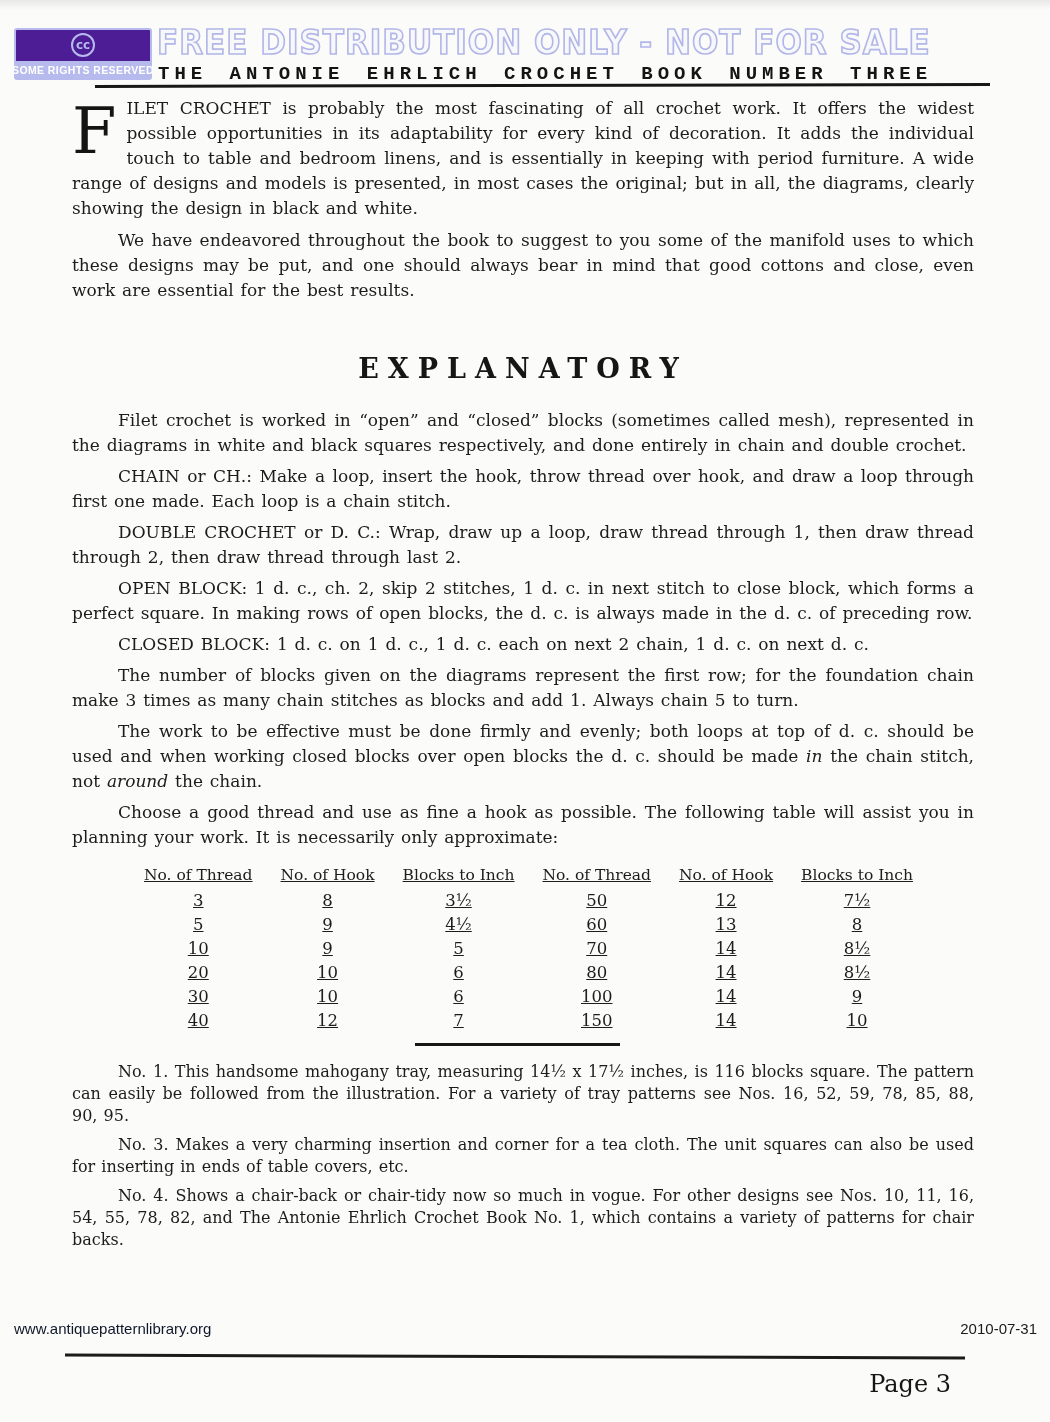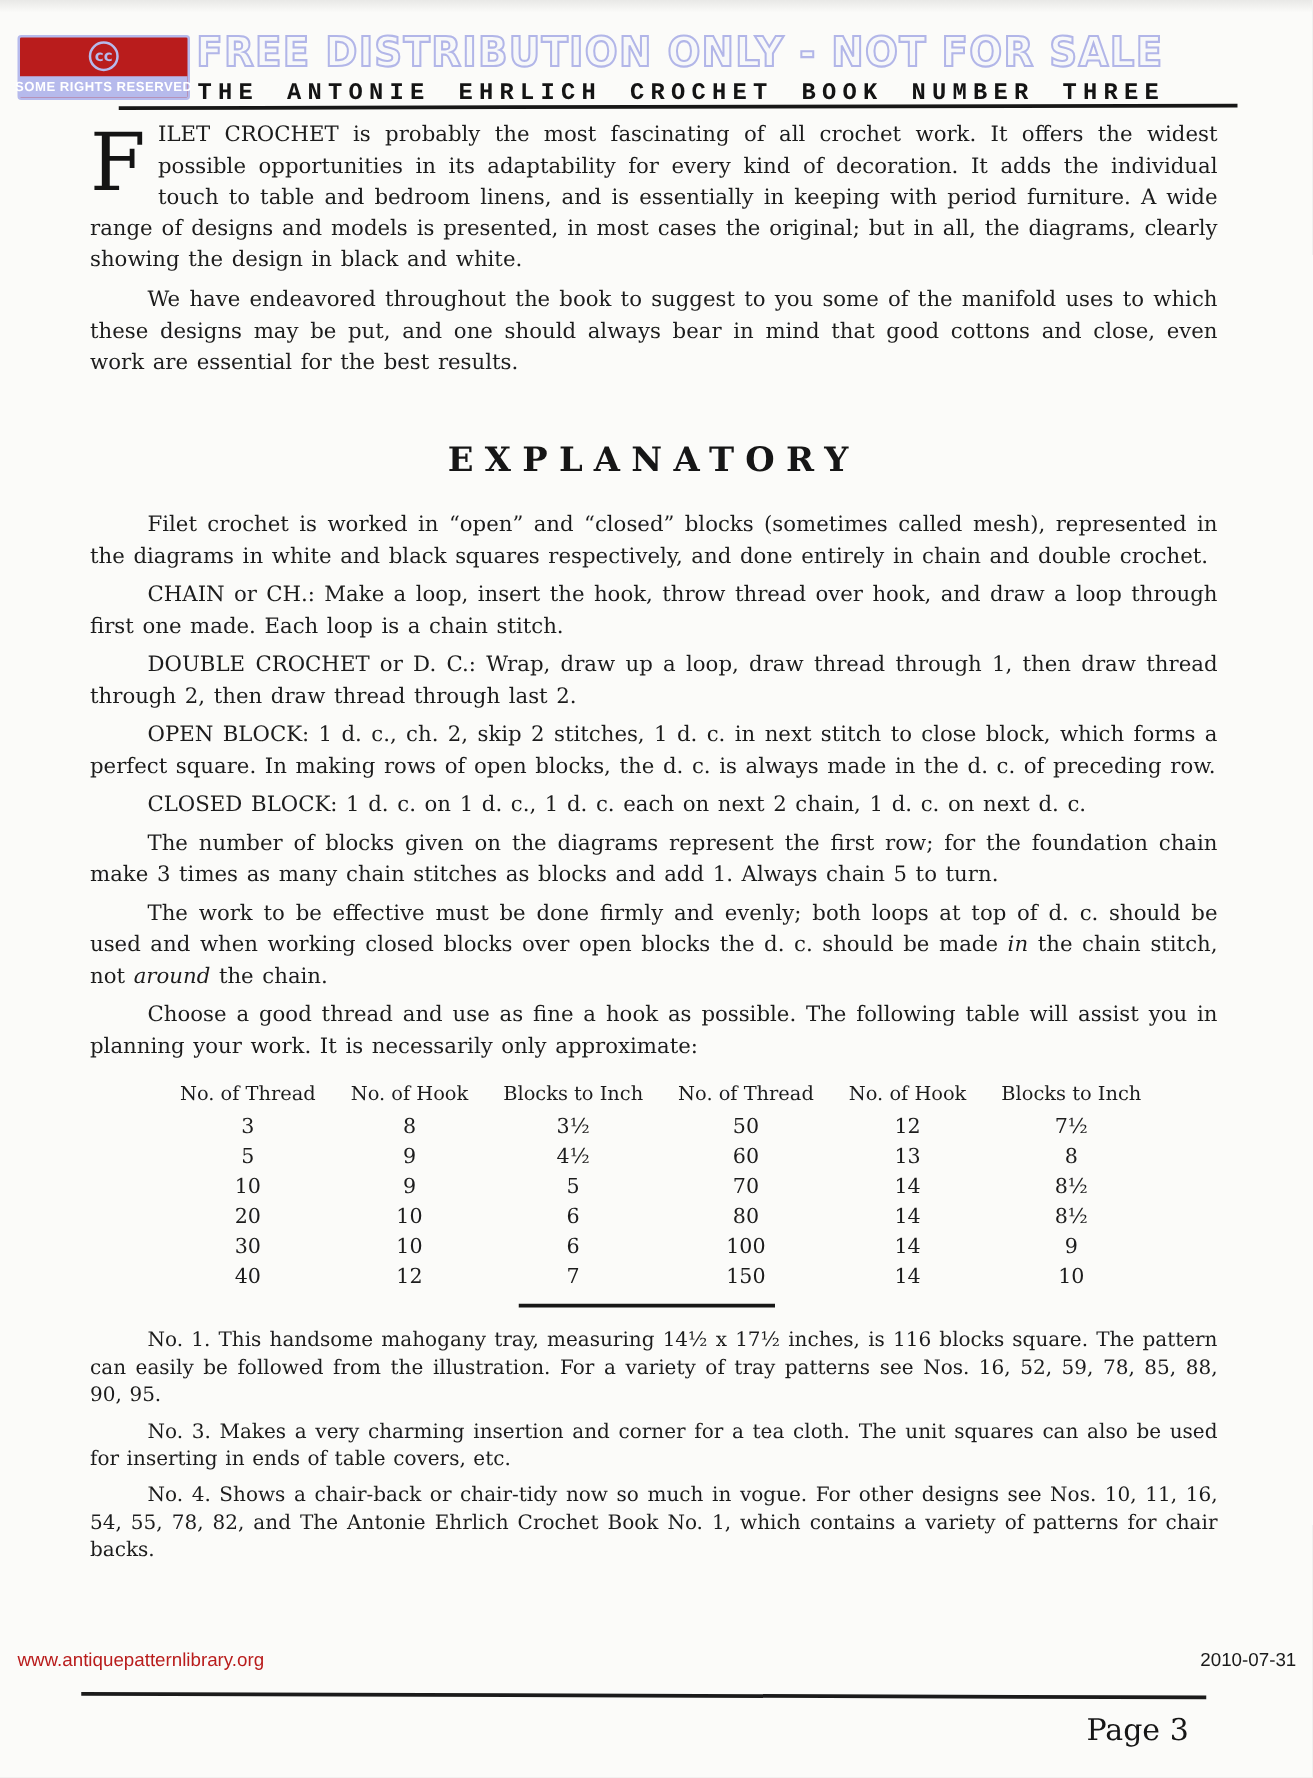--- a/index.html
+++ b/index.html
@@ -9,21 +9,21 @@
     font-family:"DejaVu Serif", serif; color:#1c1c1c;
   }
   .page::before{
     content:""; position:absolute; top:0; left:0; right:0; height:10px;
     background:linear-gradient(#d9d9d7, rgba(251,251,249,0)); opacity:.55;
   }
 
   
   .cc-badge{
     position:absolute; top:28px; left:14px; width:138px; height:52px;
-    background:#b91c1c; border:2px solid #b6baec; border-radius:3px;
+    background:#4c1d95; border:2px solid #b6baec; border-radius:3px;
     box-sizing:border-box; display:flex; flex-direction:column; align-items:center;
   }
   .cc-circle{
     margin-top:3px; width:24px; height:24px; border:2px solid #b6baec; border-radius:50%;
     box-sizing:border-box; display:flex; align-items:center; justify-content:center;
     color:#b6baec; font-family:"DejaVu Sans", sans-serif; font-weight:bold; font-size:12px;
     letter-spacing:0;
   }
   .cc-strip{
     margin-top:auto; width:100%; height:17px; background:#b6baec;
@@ -63,40 +63,40 @@
   p.body.first{ text-indent:0; margin-bottom:7px; }
   p.body.second{ margin-bottom:0; }
   .dropcap{
     float:left; font-size:64px; line-height:66px; height:72px; margin:2px 10px 0 0;
     font-weight:normal; color:#141414;
   }
   .it{ font-style:italic; }
 
   
   .tables-row{ display:flex; justify-content:space-between; margin:16px 0 0; padding:0 48px 0 58px; }
-  table.thread-table{ border-collapse:collapse; }
+  table.thread-table{ border-collapse:collapse;text-decoration:underline; }
   table.thread-table th{
     font-weight:normal; font-size:15.5px; padding:0 14px 4px; white-space:nowrap; text-align:center;
   }
   table.thread-table td{
     font-size:16.5px; text-align:center; padding:1px 14px; height:22px;
   }
   .table-rule{ width:205px; height:3px; background:#171717; margin:11px auto 0; transform:translateX(-6px); }
 
   
   .notes{ margin-top:15px; }
   p.note{
     margin:0 0 7px; font-size:16px; line-height:22px; text-align:justify;
     word-spacing:1px; text-indent:46px;
   }
 
   
   .footer-url{
     position:absolute; top:1320px; left:14px;
-    font-family:"Liberation Sans", sans-serif; font-size:15px; color:#b91c1c;
+    font-family:"Liberation Sans", sans-serif; font-size:15px; color:#0f172a;
   }
   .footer-date{
     position:absolute; top:1320px; right:13px;
     font-family:"Liberation Sans", sans-serif; font-size:15px; color:#1a1a1a;
   }
   .footer-rule{
     position:absolute; top:1355px; left:65px; right:85px; height:3px;
     background:#1b1b1b; transform:rotate(.18deg);
   }
   .page-num{

